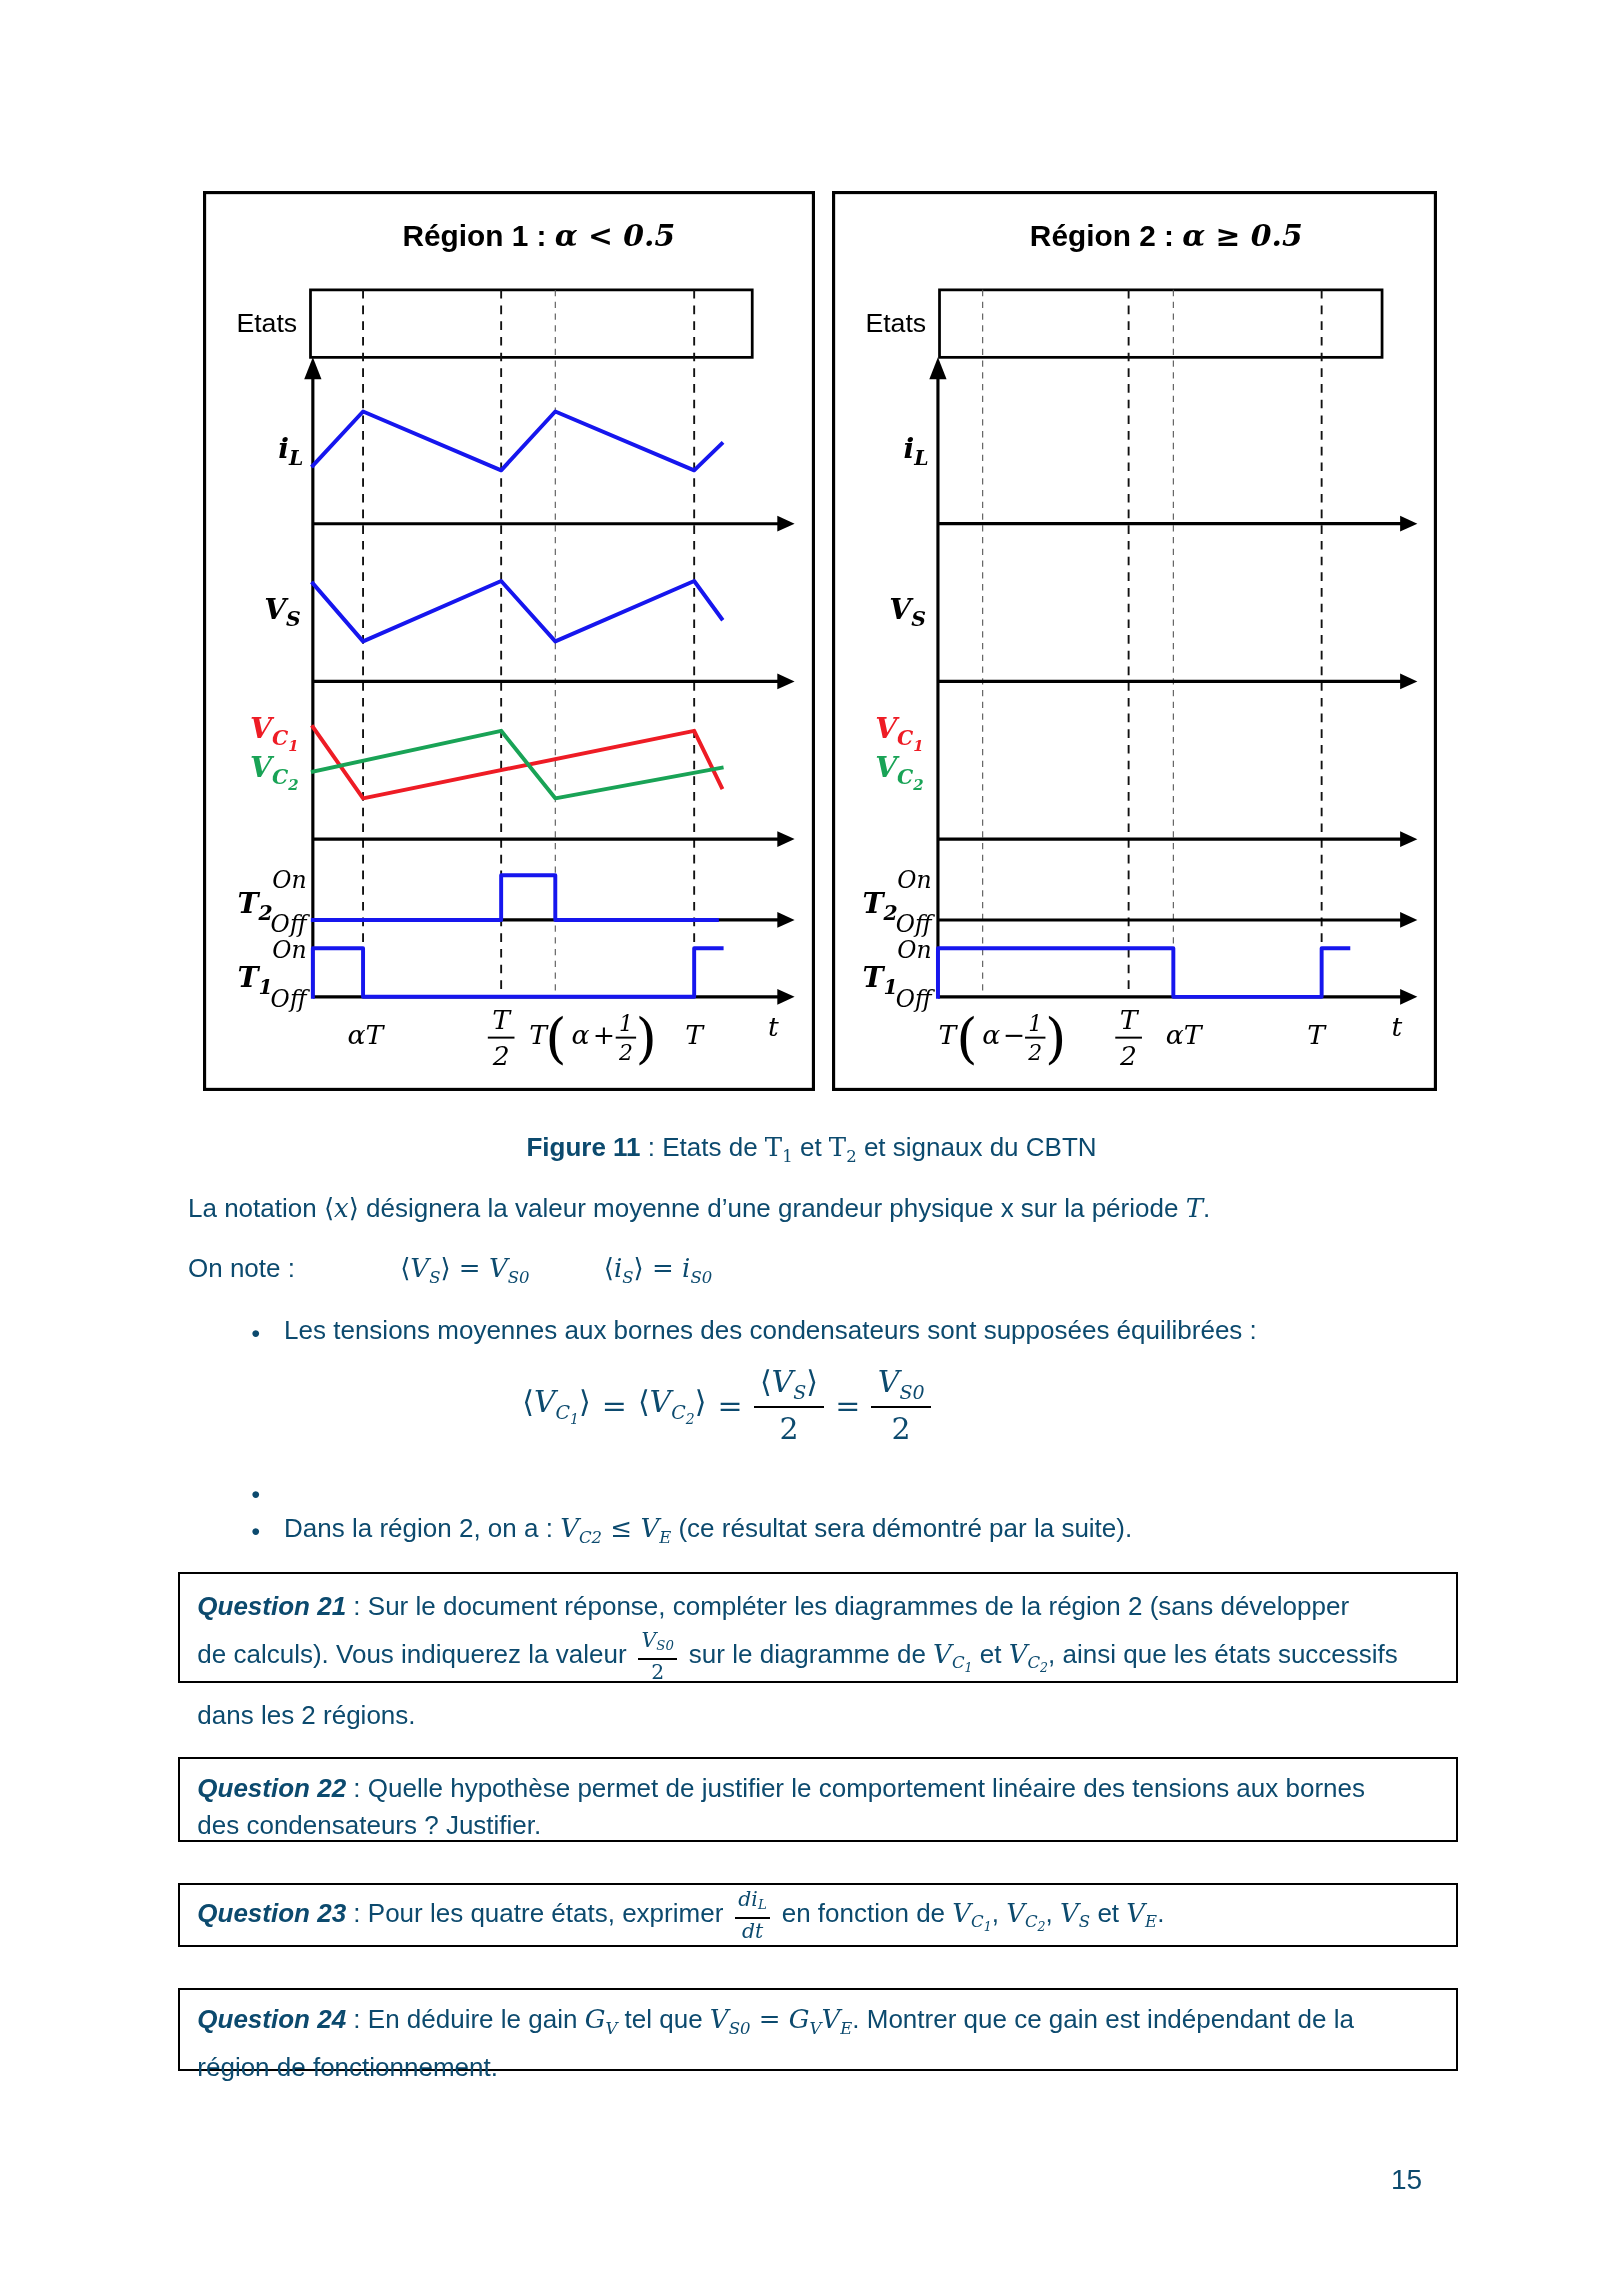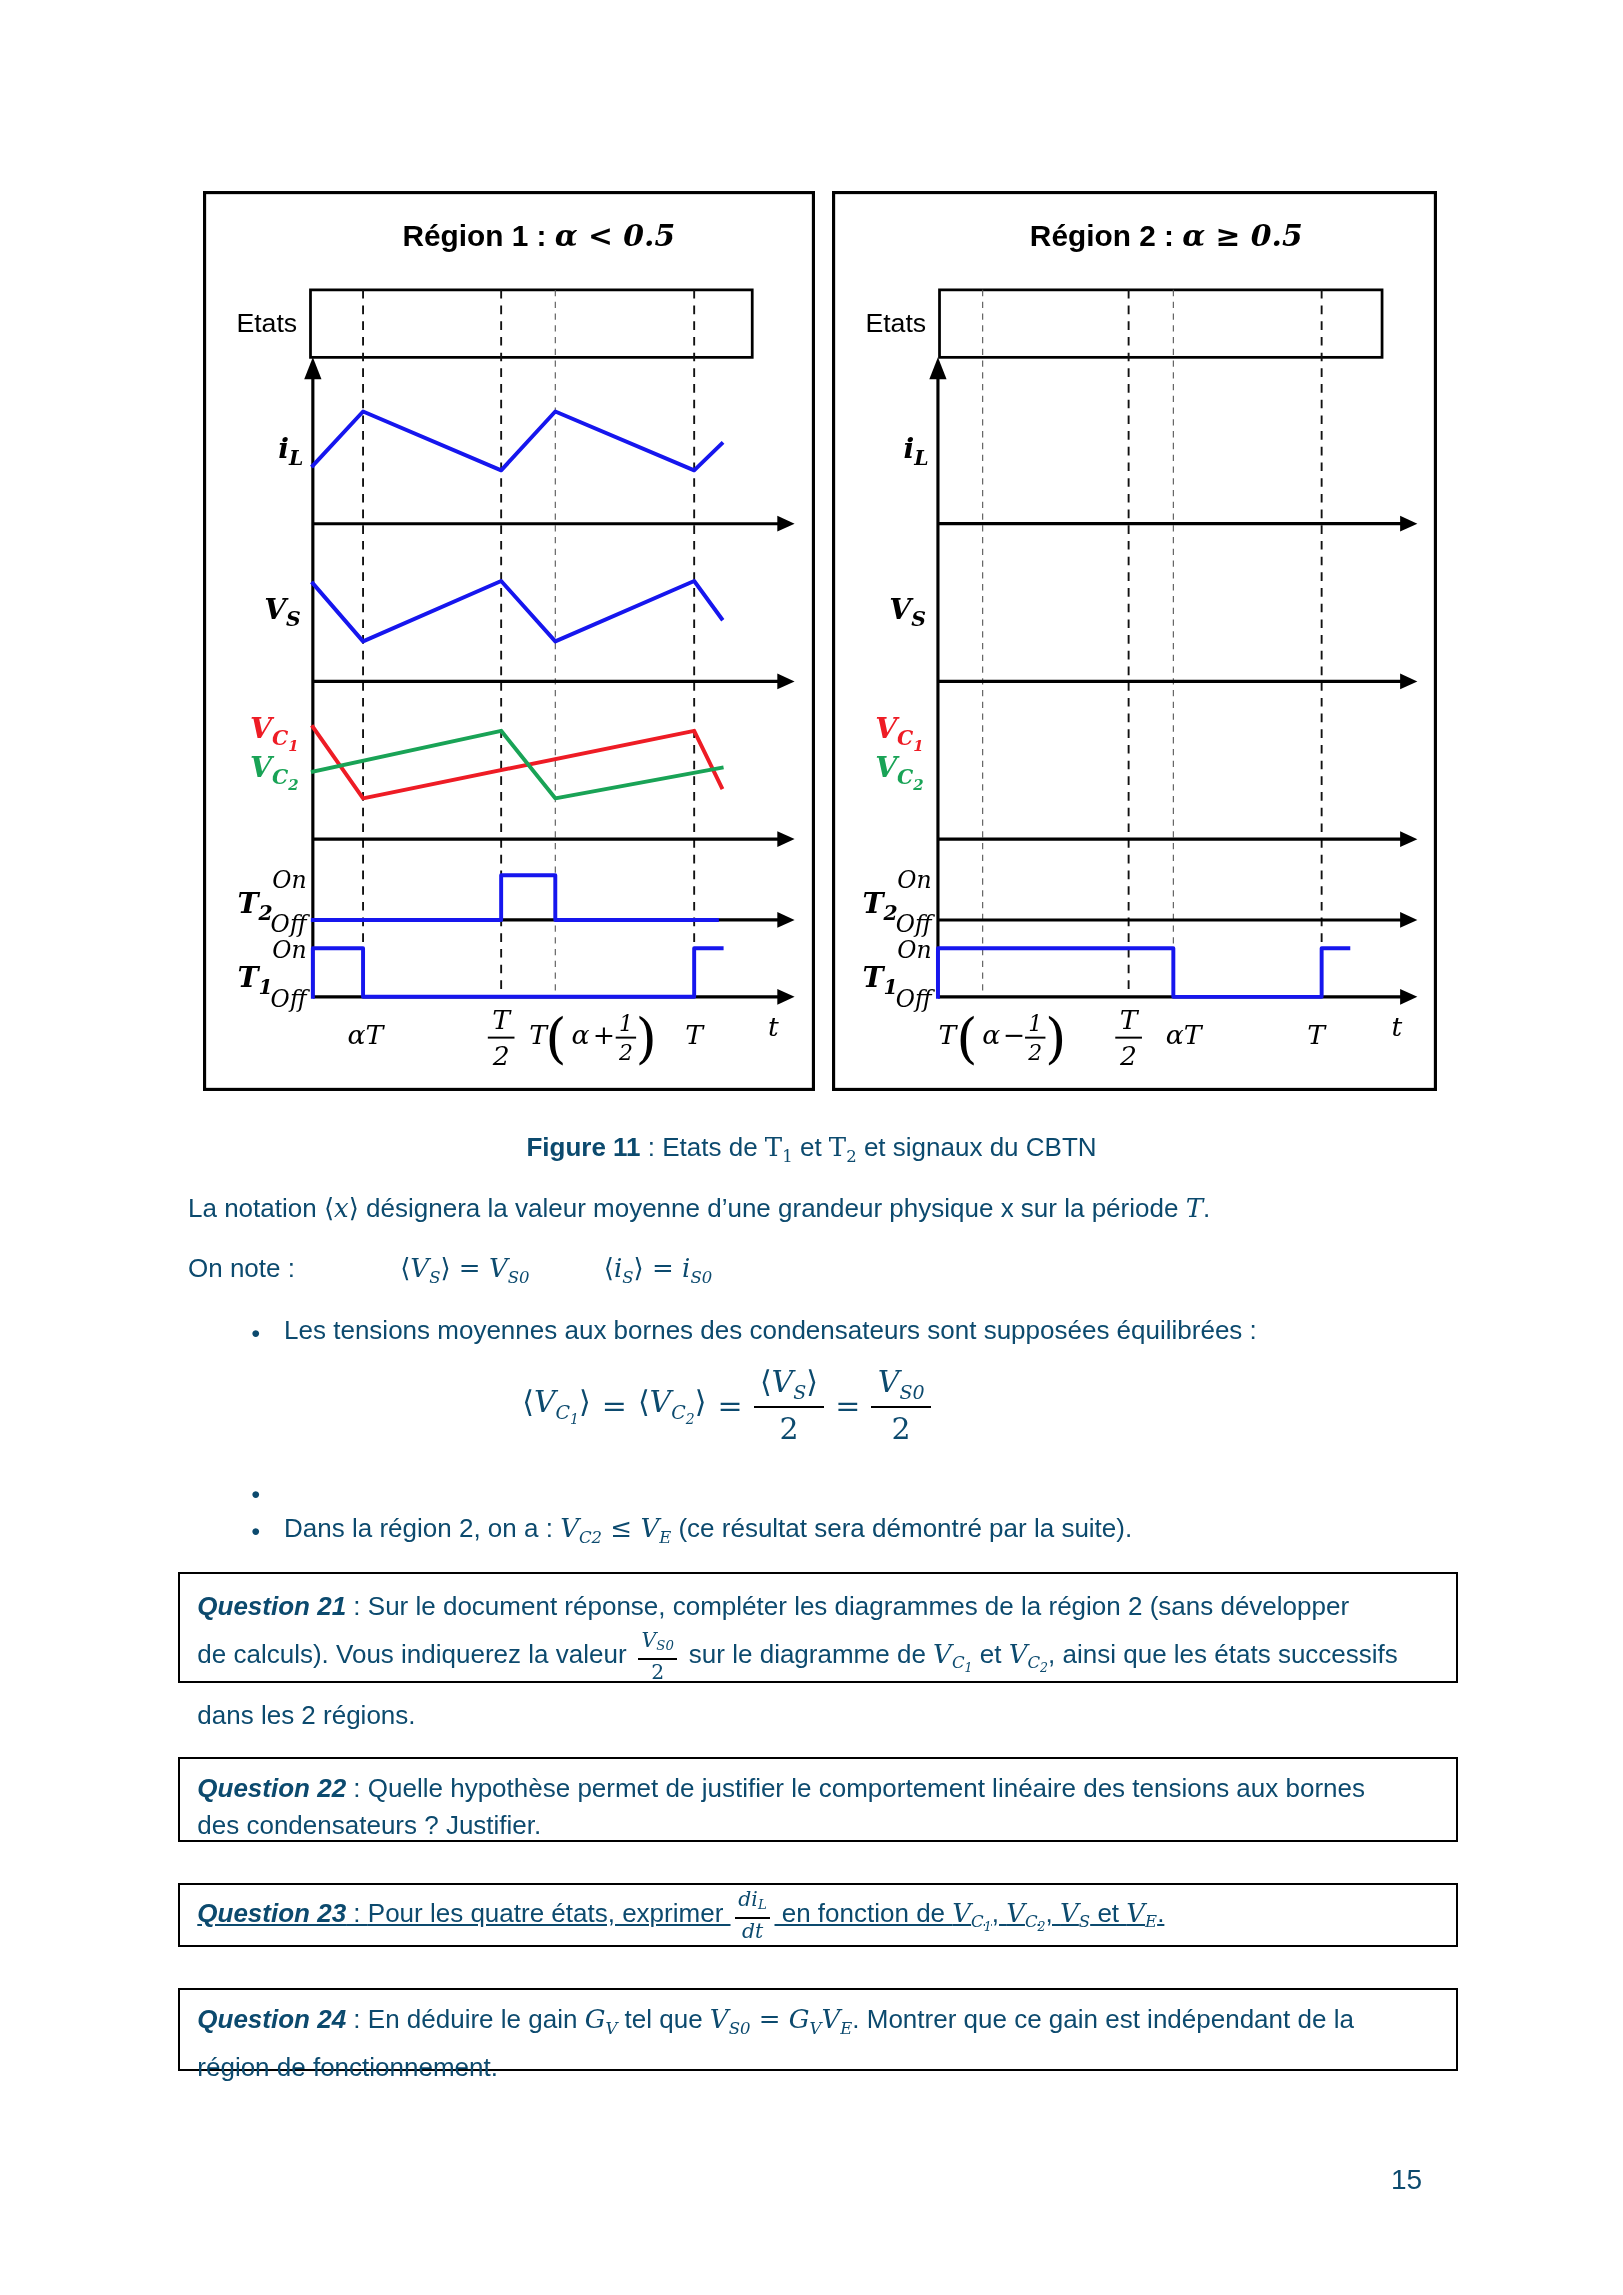--- a/index.html
+++ b/index.html
@@ -234,21 +234,21 @@
           <span class="den mr">2</span>
         </span><span> sur le diagramme de </span><span class="mv">V</span><span class="msub">C</span><span class="midx">1</span><span> et </span><span class="mv">V</span><span class="msub">C</span><span class="midx">2</span><span>, ainsi que les états successifs</span></span>
     <span class="qline"><span>dans les 2 régions.</span></span>
   </div>
 
   <div class="qbox" id="q22" style="top:1757px;height:85px;padding:11px 17.3px 0;line-height:37px;">
     <span class="qline"><span class="bi">Question 22</span><span> : </span><span>Quelle hypothèse permet de justifier le comportement linéaire des tensions aux bornes</span></span>
     <span class="qline"><span>des condensateurs ? Justifier.</span></span>
   </div>
 
-  <div class="qbox" id="q23" style="top:1883px;height:64px;display:flex;align-items:center;padding:0 17.3px;text-decoration:underline;">
+  <div class="qbox" id="q23" style="top:1883px;height:64px;display:flex;align-items:center;padding:0 17.3px;">
     <span><span class="bi">Question 23</span><span> : </span><span>Pour les quatre états, exprimer </span><span class="ifrac">
           <span class="num"><span class="mv">di</span><span class="msub" style="font-size:13.3px;vertical-align:-3.1px;">L</span></span>
           <span class="den mv">dt</span>
         </span><span> en fonction de </span><span class="mv">V</span><span class="msub">C</span><span class="midx">1</span><span>, </span><span class="mv">V</span><span class="msub">C</span><span class="midx">2</span><span>, </span><span class="mv">V</span><span class="msub">S</span><span> et </span><span class="mv">V</span><span class="msub">E</span><span>.</span></span>
   </div>
 
   <div class="qbox" id="q24" style="top:1988px;height:83px;padding:10.2px 17.3px 0;line-height:38px;">
     <span class="qline"><span class="bi">Question 24</span><span> : </span><span>En déduire le gain </span><span class="mv">G</span><span class="msub">V</span><span> tel que </span><span class="mv">V</span><span class="msub">S0</span><span class="mr"> = </span><span class="mv">G</span><span class="msub">V</span><span class="mv">V</span><span class="msub">E</span><span>. Montrer que ce gain est indépendant de la</span></span>
     <span class="qline"><span>région de fonctionnement.</span></span>
   </div>

